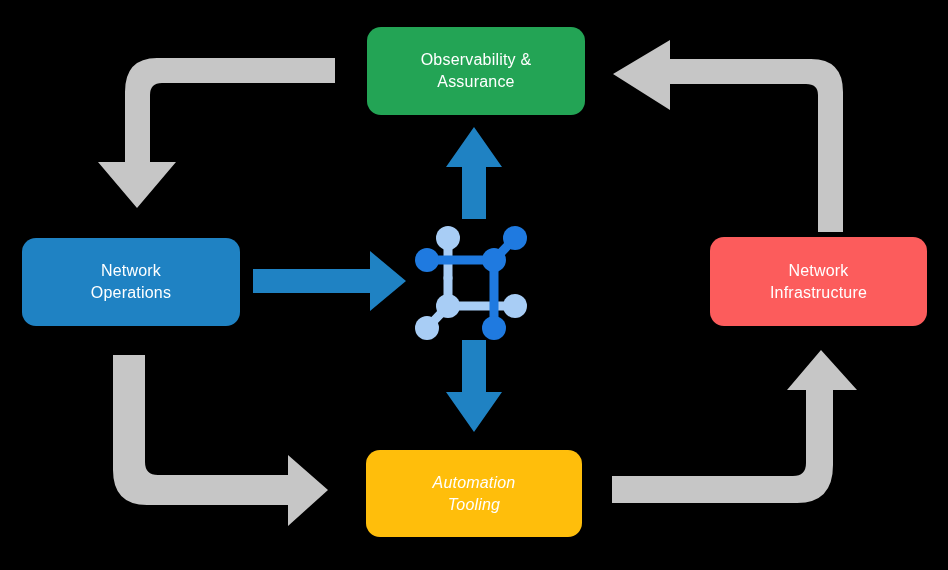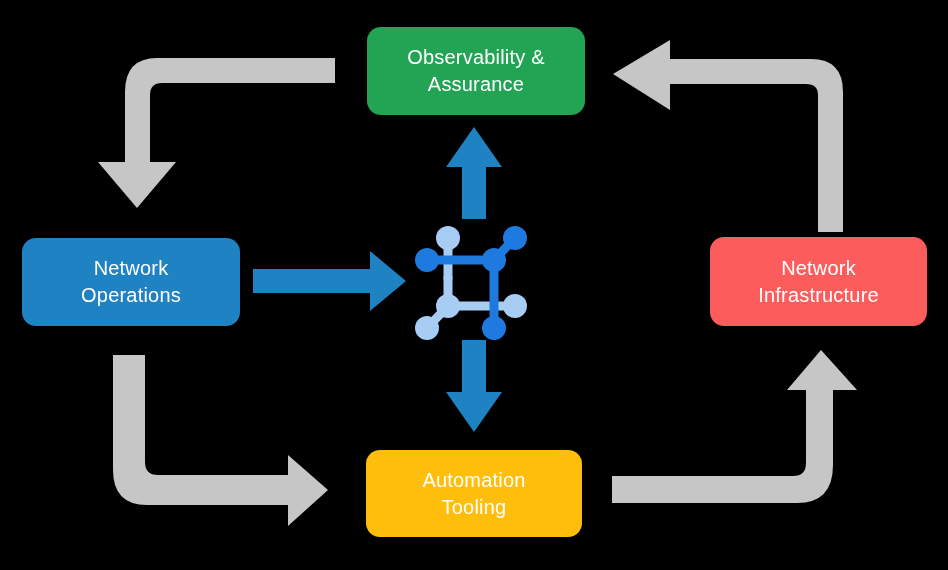--- a/index.html
+++ b/index.html
@@ -16,21 +16,21 @@
     font-family: "Liberation Sans", sans-serif;
   }
   .node-box {
     position: absolute;
     display: flex;
     align-items: center;
     justify-content: center;
     text-align: center;
     border-radius: 14px;
     color: #ffffff;
-    font-size: 20px;
+    font-size: 16px;
     line-height: 1.35;
     font-weight: 400;
     letter-spacing: 0.2px;
     box-sizing: border-box;
     padding: 4px 20px;
     white-space: pre-line;
   }
   #box-observability {
     left: 367px;  top: 27px;  width: 218px; height: 88px;
     background: #23a455;
@@ -39,20 +39,21 @@
     left: 22px;   top: 238px; width: 218px; height: 88px;
     background: #1f82c3;
   }
   #box-infrastructure {
     left: 710px;  top: 237px; width: 217px; height: 89px;
     background: #fc5c5c;
   }
   #box-automation {
     left: 366px;  top: 450px; width: 216px; height: 87px;
     background: #ffbe0b;
+    font-style: italic;
   }
   .svg-layer {
     position: absolute;
     left: 0; top: 0;
     width: 948px; height: 570px;
   }
   .icon-center {
     position: absolute;
     left: 415px; top: 218px;
     width: 126px; height: 126px;

